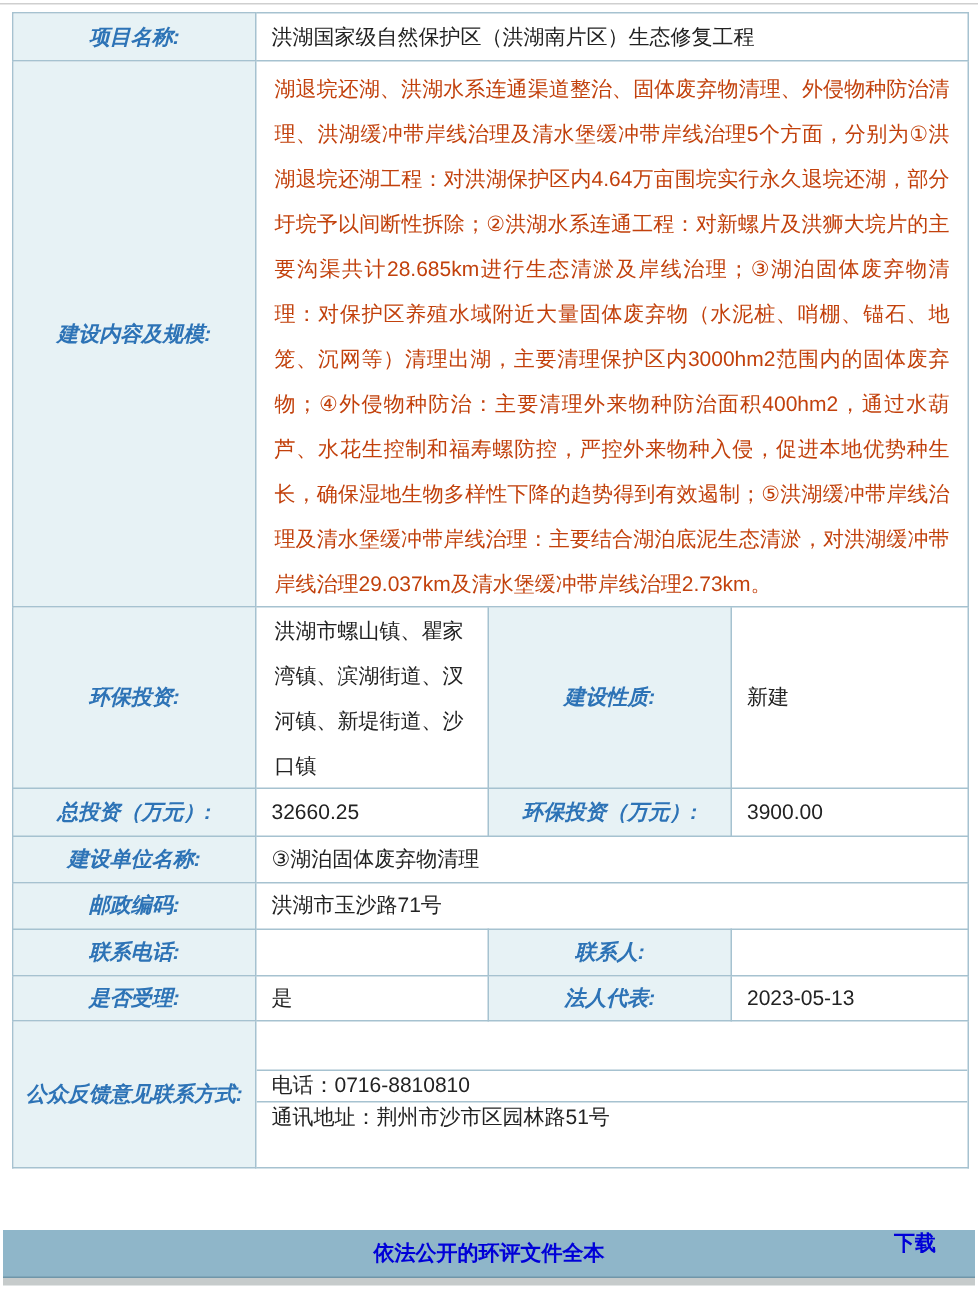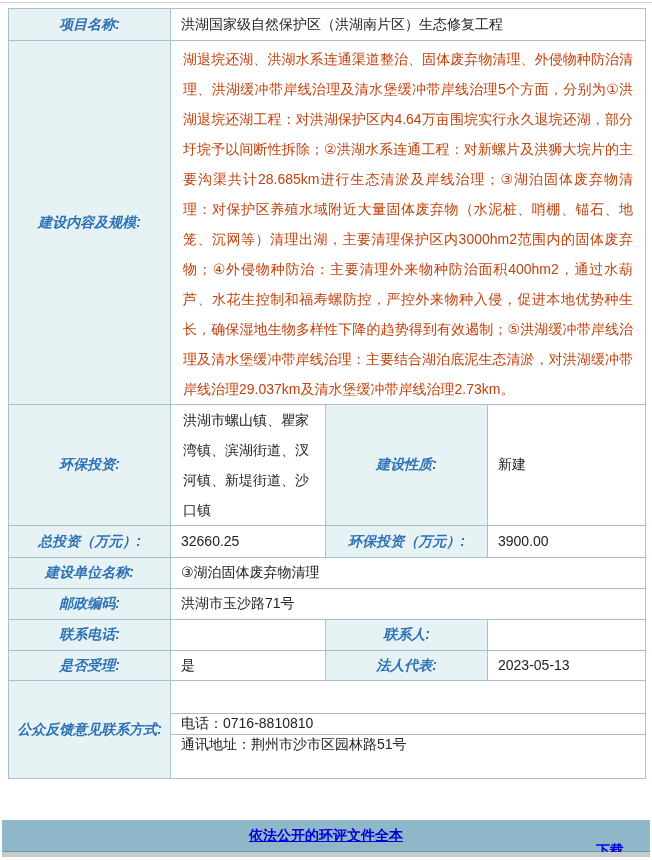--- a/index.html
+++ b/index.html
@@ -47,23 +47,23 @@
   }
   .footer-bar{
     position:absolute;top:820px;left:2px;width:648px;height:31px;
     background:#8fb6c9;border-bottom:1px solid #7096a9;
     display:flex;align-items:center;justify-content:center;
   }
   .footer-strip{
     position:absolute;top:852px;left:2px;width:648px;height:5px;background:#c6cbcb;
   }
   a.flink{
-    color:#0000d8;text-decoration:underline;font-weight:bold;font-size:14px;cursor:pointer;
+    color:#0000d8;font-weight:bold;font-size:14px;cursor:pointer;
   }
-  .dl-link{position:absolute;right:26px;top:22px;}
+  .dl-link{position:absolute;right:26px;top:0;}
   .center-link{display:inline-block;}
 </style>
 </head>
 <body>
 
 <div class="top-rule"></div>
 
 <table class="eia">
   <colgroup>
     <col style="width:162px">

